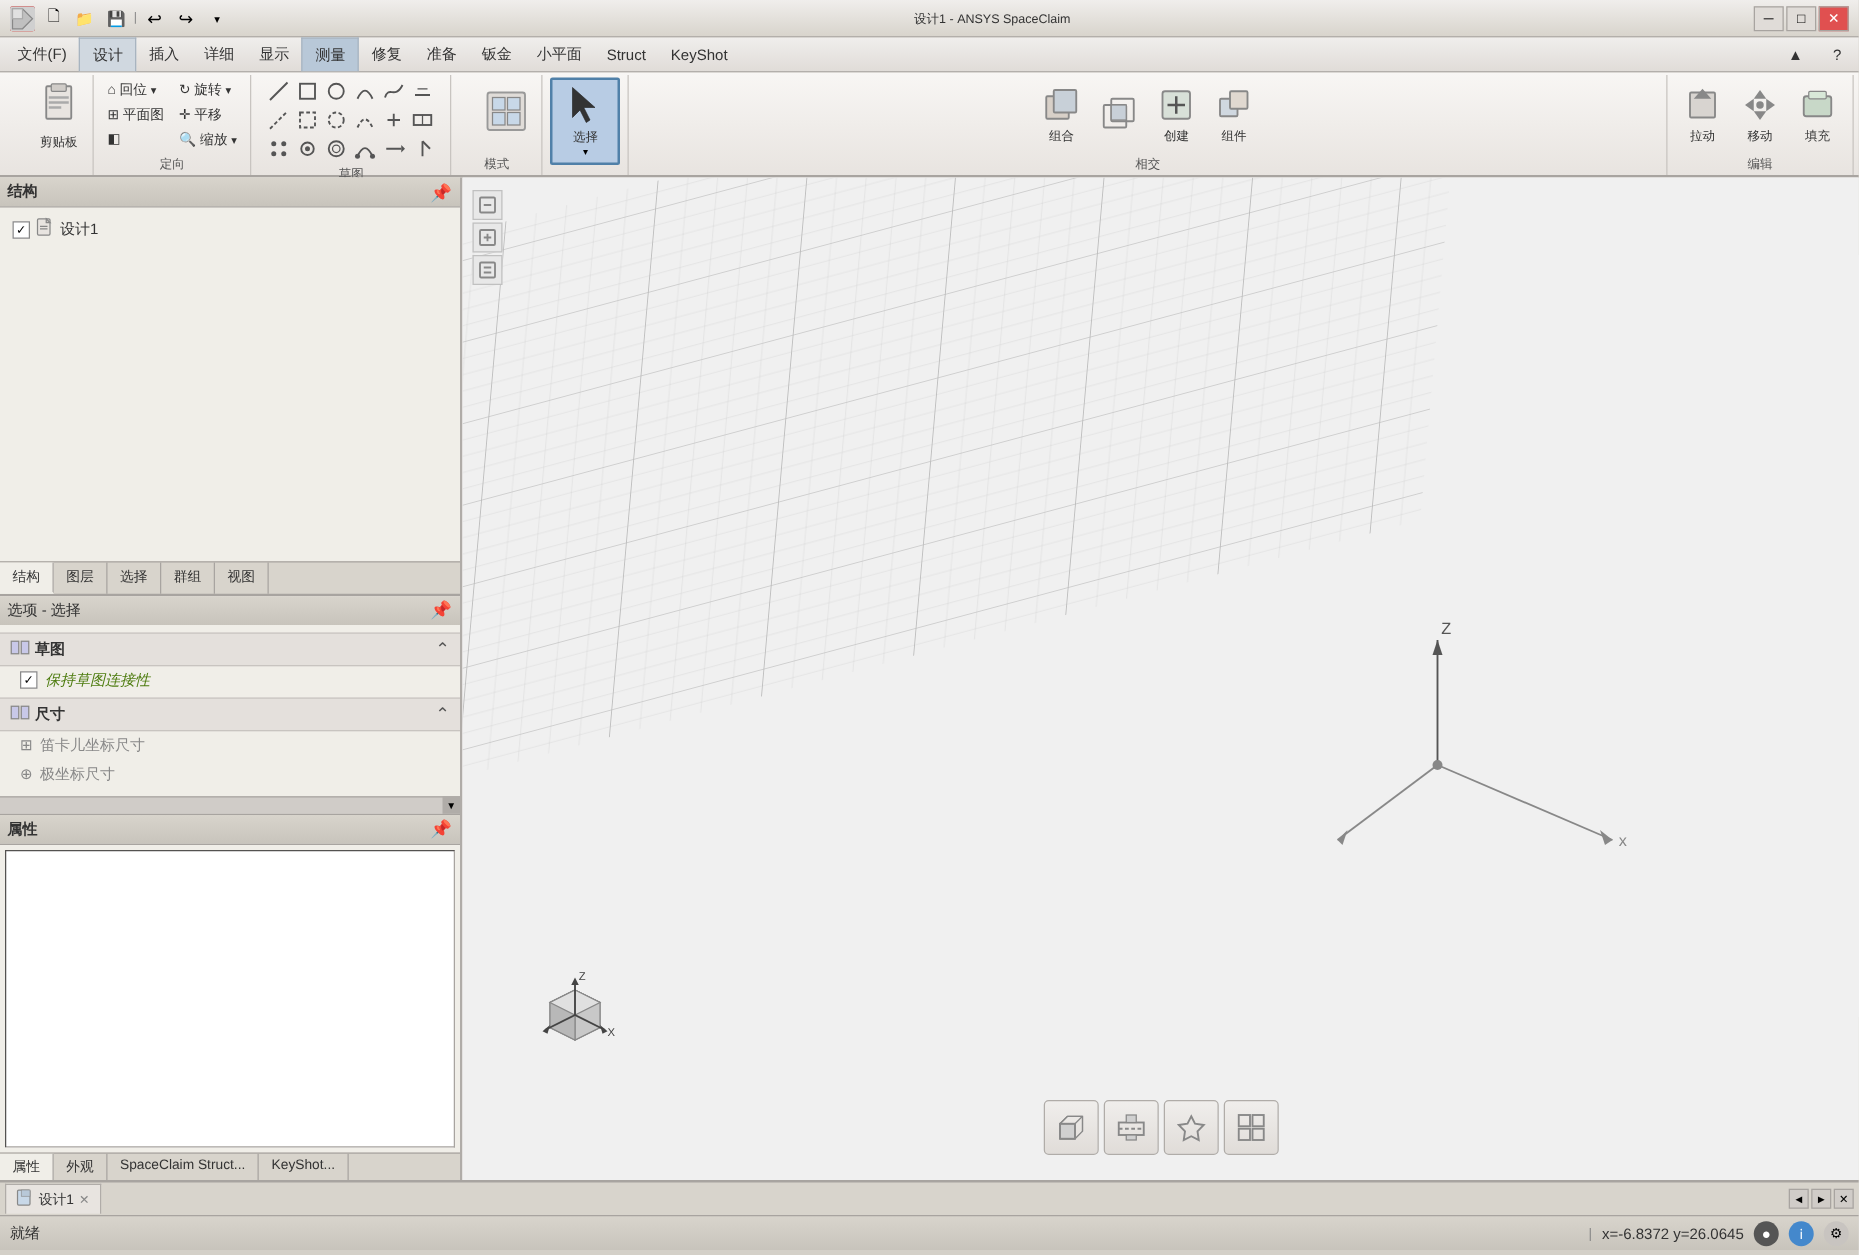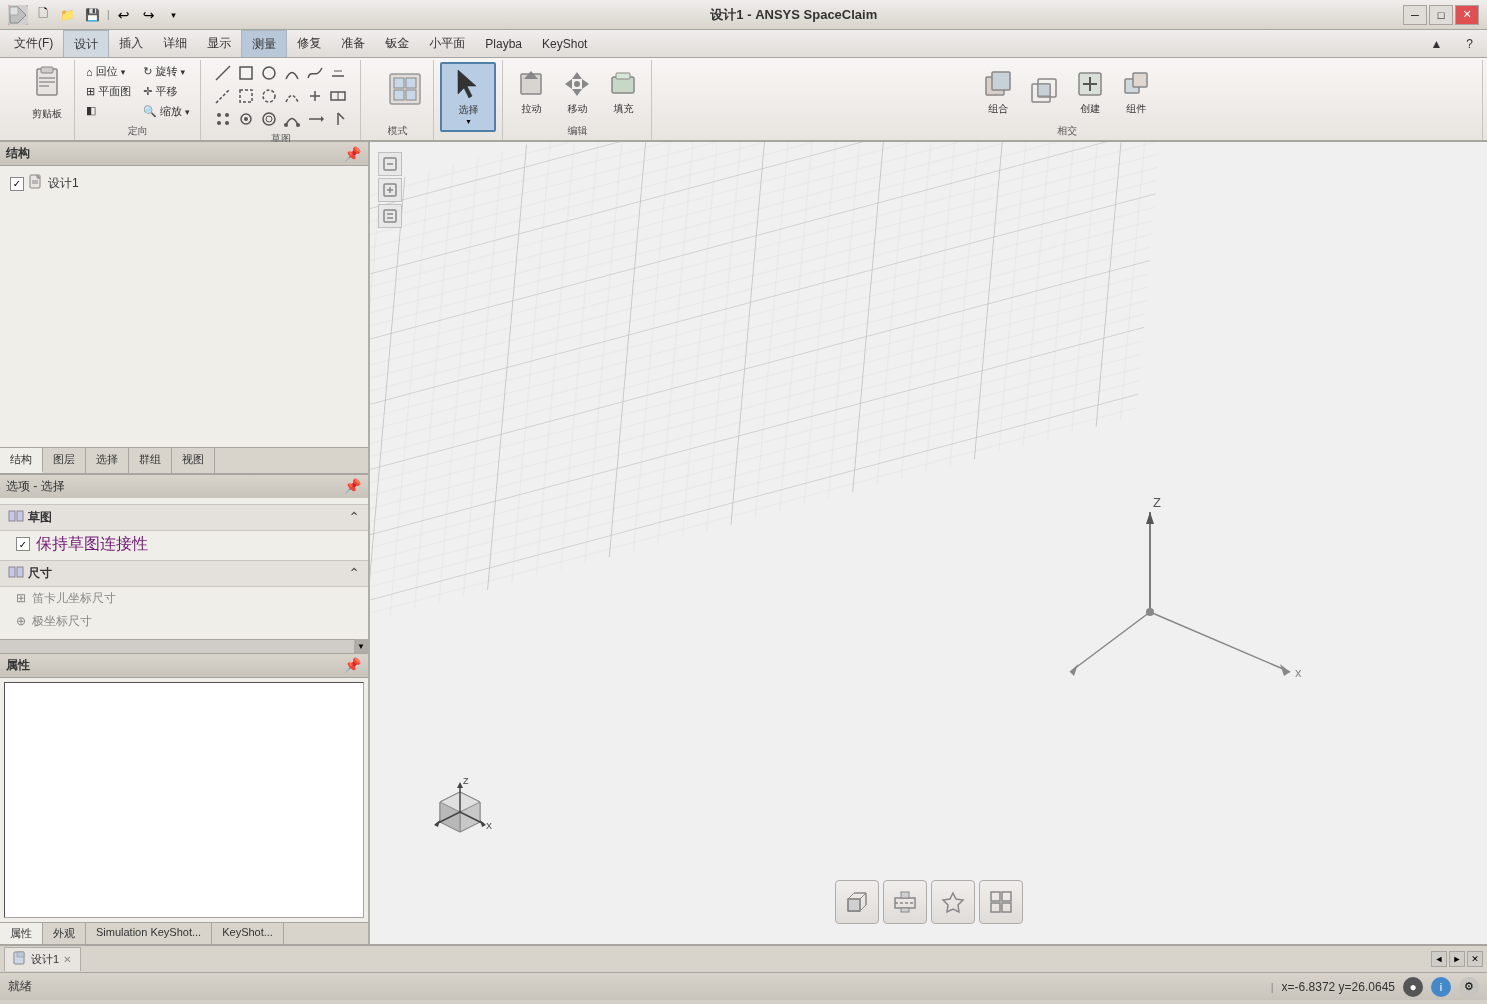--- a/index.html
+++ b/index.html
@@ -12,21 +12,21 @@
       display: flex;
       align-items: center;
       justify-content: space-between;
       padding: 0 8px;
       border-bottom: 1px solid #a8a4a0;
     }
     .title-bar-left { display: flex; align-items: center; gap: 4px; }
     .title-bar-icon { width: 20px; height: 20px; background: #c00; border-radius: 2px; display: flex; align-items: center; justify-content: center; color: white; font-weight: bold; font-size: 11px; }
     .title-bar-buttons { display: flex; align-items: center; gap: 2px; }
     .title-bar-btn { width: 24px; height: 20px; background: #e0dcd8; border: 1px solid #a8a4a0; display: flex; align-items: center; justify-content: center; font-size: 11px; cursor: pointer; }
-    .title-bar-center { font-size: 13px; color: #333; font-weight: bold; }
+    .title-bar-center { font-size: 10px; color: #333; font-weight: normal; }
     .quick-access { display: flex; align-items: center; gap: 3px; }
     .qa-btn { width: 22px; height: 22px; background: transparent; border: none; cursor: pointer; display: flex; align-items: center; justify-content: center; font-size: 12px; }
 
     
     .menu-bar {
       background: linear-gradient(to bottom, #f0eeec, #e0dcd8);
       height: 28px;
       display: flex;
       align-items: stretch;
       border-bottom: 1px solid #a8a4a0;
@@ -241,21 +241,21 @@
     .option-checkbox {
       width: 14px;
       height: 14px;
       border: 1px solid #888;
       background: white;
       display: flex;
       align-items: center;
       justify-content: center;
       font-size: 10px;
     }
-    .option-label { font-size: 16px; color: #701a75; }
+    .option-label { font-size: 12px; color: #4d7c0f; font-style: italic; }
     .option-item-dim {
       display: flex;
       align-items: center;
       gap: 6px;
       padding: 3px 16px;
       color: #888;
     }
     .dim-icon { font-size: 12px; }
     .dim-label { font-size: 12px; }
 
@@ -478,21 +478,21 @@
   <div class="menu-item">文件(F)</div>
   <div class="menu-item tab-active">设计</div>
   <div class="menu-item">插入</div>
   <div class="menu-item">详细</div>
   <div class="menu-item">显示</div>
   <div class="menu-item tab-active" style="background:#b8c8d8;">测量</div>
   <div class="menu-item">修复</div>
   <div class="menu-item">准备</div>
   <div class="menu-item">钣金</div>
   <div class="menu-item">小平面</div>
-  <div class="menu-item">Playba</div>
+  <div class="menu-item">Struct</div>
   <div class="menu-item">KeyShot</div>
   <div style="margin-left:auto;display:flex;align-items:center;gap:4px;">
     <div class="menu-item">▲</div>
     <div class="menu-item">?</div>
   </div>
 </div>
 
 <div class="ribbon" style="height:84px;">
 
   <div class="ribbon-group">
@@ -680,20 +680,64 @@
           <svg width="32" height="32" viewBox="0 0 32 32">
             <polygon points="6,2 6,26 12,20 17,30 20,28 15,18 24,18" fill="#333" stroke="#222" stroke-width="0.5"></polygon>
           </svg>
         </div>
         <div class="ribbon-large-label">选择</div>
         <div style="font-size:8px;">▾</div>
       </div>
     </div>
   </div>
 
+  <div class="ribbon-group" style="min-width:200px;flex:1;">
+    <div class="ribbon-group-content">
+      <div class="ribbon-large-btn">
+        <div>
+          <svg width="30" height="30" viewBox="0 0 30 30">
+            <rect x="3" y="8" width="18" height="18" fill="#d8d0c8" stroke="#888" stroke-width="1.5" rx="1"></rect>
+            <rect x="9" y="3" width="18" height="18" fill="#c8d0d8" stroke="#888" stroke-width="1.5" rx="1"></rect>
+          </svg>
+        </div>
+        <div class="ribbon-large-label">组合</div>
+      </div>
+      <div class="ribbon-large-btn">
+        <div>
+          <svg width="30" height="30" viewBox="0 0 30 30">
+            <rect x="3" y="8" width="18" height="18" fill="none" stroke="#888" stroke-width="1.5" rx="1"></rect>
+            <rect x="9" y="3" width="18" height="18" fill="none" stroke="#888" stroke-width="1.5" rx="1"></rect>
+            <rect x="9" y="8" width="12" height="12" fill="#c8d0d8" stroke="#888" stroke-width="1"></rect>
+          </svg>
+        </div>
+        <div class="ribbon-large-label"></div>
+      </div>
+      <div class="ribbon-large-btn">
+        <div>
+          <svg width="30" height="30" viewBox="0 0 30 30">
+            <rect x="4" y="4" width="22" height="22" fill="#d8e0d8" stroke="#888" stroke-width="1.5" rx="2"></rect>
+            <line x1="15" y1="8" x2="15" y2="22" stroke="#555" stroke-width="2"></line>
+            <line x1="8" y1="15" x2="22" y2="15" stroke="#555" stroke-width="2"></line>
+          </svg>
+        </div>
+        <div class="ribbon-large-label">创建</div>
+      </div>
+      <div class="ribbon-large-btn">
+        <div>
+          <svg width="30" height="30" viewBox="0 0 30 30">
+            <rect x="4" y="10" width="14" height="14" fill="#d0d8e0" stroke="#888" stroke-width="1.5" rx="1"></rect>
+            <rect x="12" y="4" width="14" height="14" fill="#e0d8d0" stroke="#888" stroke-width="1.5" rx="1"></rect>
+          </svg>
+        </div>
+        <div class="ribbon-large-label">组件</div>
+      </div>
+    </div>
+    <div class="ribbon-group-label">相交</div>
+  </div>
+
   <div class="ribbon-group" style="min-width:140px;">
     <div class="ribbon-group-content">
       <div class="ribbon-large-btn">
         <div>
           <svg width="30" height="30" viewBox="0 0 30 30">
             <rect x="5" y="5" width="20" height="20" fill="#d8d4d0" stroke="#888" stroke-width="1.5" rx="1"></rect>
             <polygon points="15,2 22,10 8,10" fill="#888"></polygon>
           </svg>
         </div>
         <div class="ribbon-large-label">拉动</div>
@@ -714,64 +758,20 @@
         <div>
           <svg width="30" height="30" viewBox="0 0 30 30">
             <rect x="4" y="8" width="22" height="16" fill="#c8d8c8" stroke="#888" stroke-width="1.5" rx="2"></rect>
             <rect x="8" y="4" width="14" height="6" fill="#d8e8d8" stroke="#888" stroke-width="1" rx="1"></rect>
           </svg>
         </div>
         <div class="ribbon-large-label">填充</div>
       </div>
     </div>
     <div class="ribbon-group-label">编辑</div>
-  </div>
-
-  <div class="ribbon-group" style="min-width:200px;flex:1;">
-    <div class="ribbon-group-content">
-      <div class="ribbon-large-btn">
-        <div>
-          <svg width="30" height="30" viewBox="0 0 30 30">
-            <rect x="3" y="8" width="18" height="18" fill="#d8d0c8" stroke="#888" stroke-width="1.5" rx="1"></rect>
-            <rect x="9" y="3" width="18" height="18" fill="#c8d0d8" stroke="#888" stroke-width="1.5" rx="1"></rect>
-          </svg>
-        </div>
-        <div class="ribbon-large-label">组合</div>
-      </div>
-      <div class="ribbon-large-btn">
-        <div>
-          <svg width="30" height="30" viewBox="0 0 30 30">
-            <rect x="3" y="8" width="18" height="18" fill="none" stroke="#888" stroke-width="1.5" rx="1"></rect>
-            <rect x="9" y="3" width="18" height="18" fill="none" stroke="#888" stroke-width="1.5" rx="1"></rect>
-            <rect x="9" y="8" width="12" height="12" fill="#c8d0d8" stroke="#888" stroke-width="1"></rect>
-          </svg>
-        </div>
-        <div class="ribbon-large-label"></div>
-      </div>
-      <div class="ribbon-large-btn">
-        <div>
-          <svg width="30" height="30" viewBox="0 0 30 30">
-            <rect x="4" y="4" width="22" height="22" fill="#d8e0d8" stroke="#888" stroke-width="1.5" rx="2"></rect>
-            <line x1="15" y1="8" x2="15" y2="22" stroke="#555" stroke-width="2"></line>
-            <line x1="8" y1="15" x2="22" y2="15" stroke="#555" stroke-width="2"></line>
-          </svg>
-        </div>
-        <div class="ribbon-large-label">创建</div>
-      </div>
-      <div class="ribbon-large-btn">
-        <div>
-          <svg width="30" height="30" viewBox="0 0 30 30">
-            <rect x="4" y="10" width="14" height="14" fill="#d0d8e0" stroke="#888" stroke-width="1.5" rx="1"></rect>
-            <rect x="12" y="4" width="14" height="14" fill="#e0d8d0" stroke="#888" stroke-width="1.5" rx="1"></rect>
-          </svg>
-        </div>
-        <div class="ribbon-large-label">组件</div>
-      </div>
-    </div>
-    <div class="ribbon-group-label">相交</div>
   </div>
 </div>
 
 <div class="main-layout" style="height:calc(1004px - 30px - 28px - 88px - 28px - 28px);text-align:center;">
 
   <div class="left-panel">
 
     <div class="panel-header">
       <span>结构</span>
       <span class="panel-pin">📌</span>
@@ -855,21 +855,21 @@
       <div class="panel-header">
         <span>属性</span>
         <span class="panel-pin">📌</span>
       </div>
       <div class="properties-content"></div>
     </div>
 
     <div class="left-bottom-tabs">
       <div class="left-bottom-tab active">属性</div>
       <div class="left-bottom-tab">外观</div>
-      <div class="left-bottom-tab">Simulation KeyShot...</div>
+      <div class="left-bottom-tab">SpaceClaim Struct...</div>
       <div class="left-bottom-tab">KeyShot...</div>
     </div>
   </div>
 
   <div class="viewport">
     <div class="viewport-bg"></div>
 
     <svg class="grid-svg" xmlns="http://www.w3.org/2000/svg">
       <defs>
         <pattern id="smallGrid" width="18" height="18" patternUnits="userSpaceOnUse">

